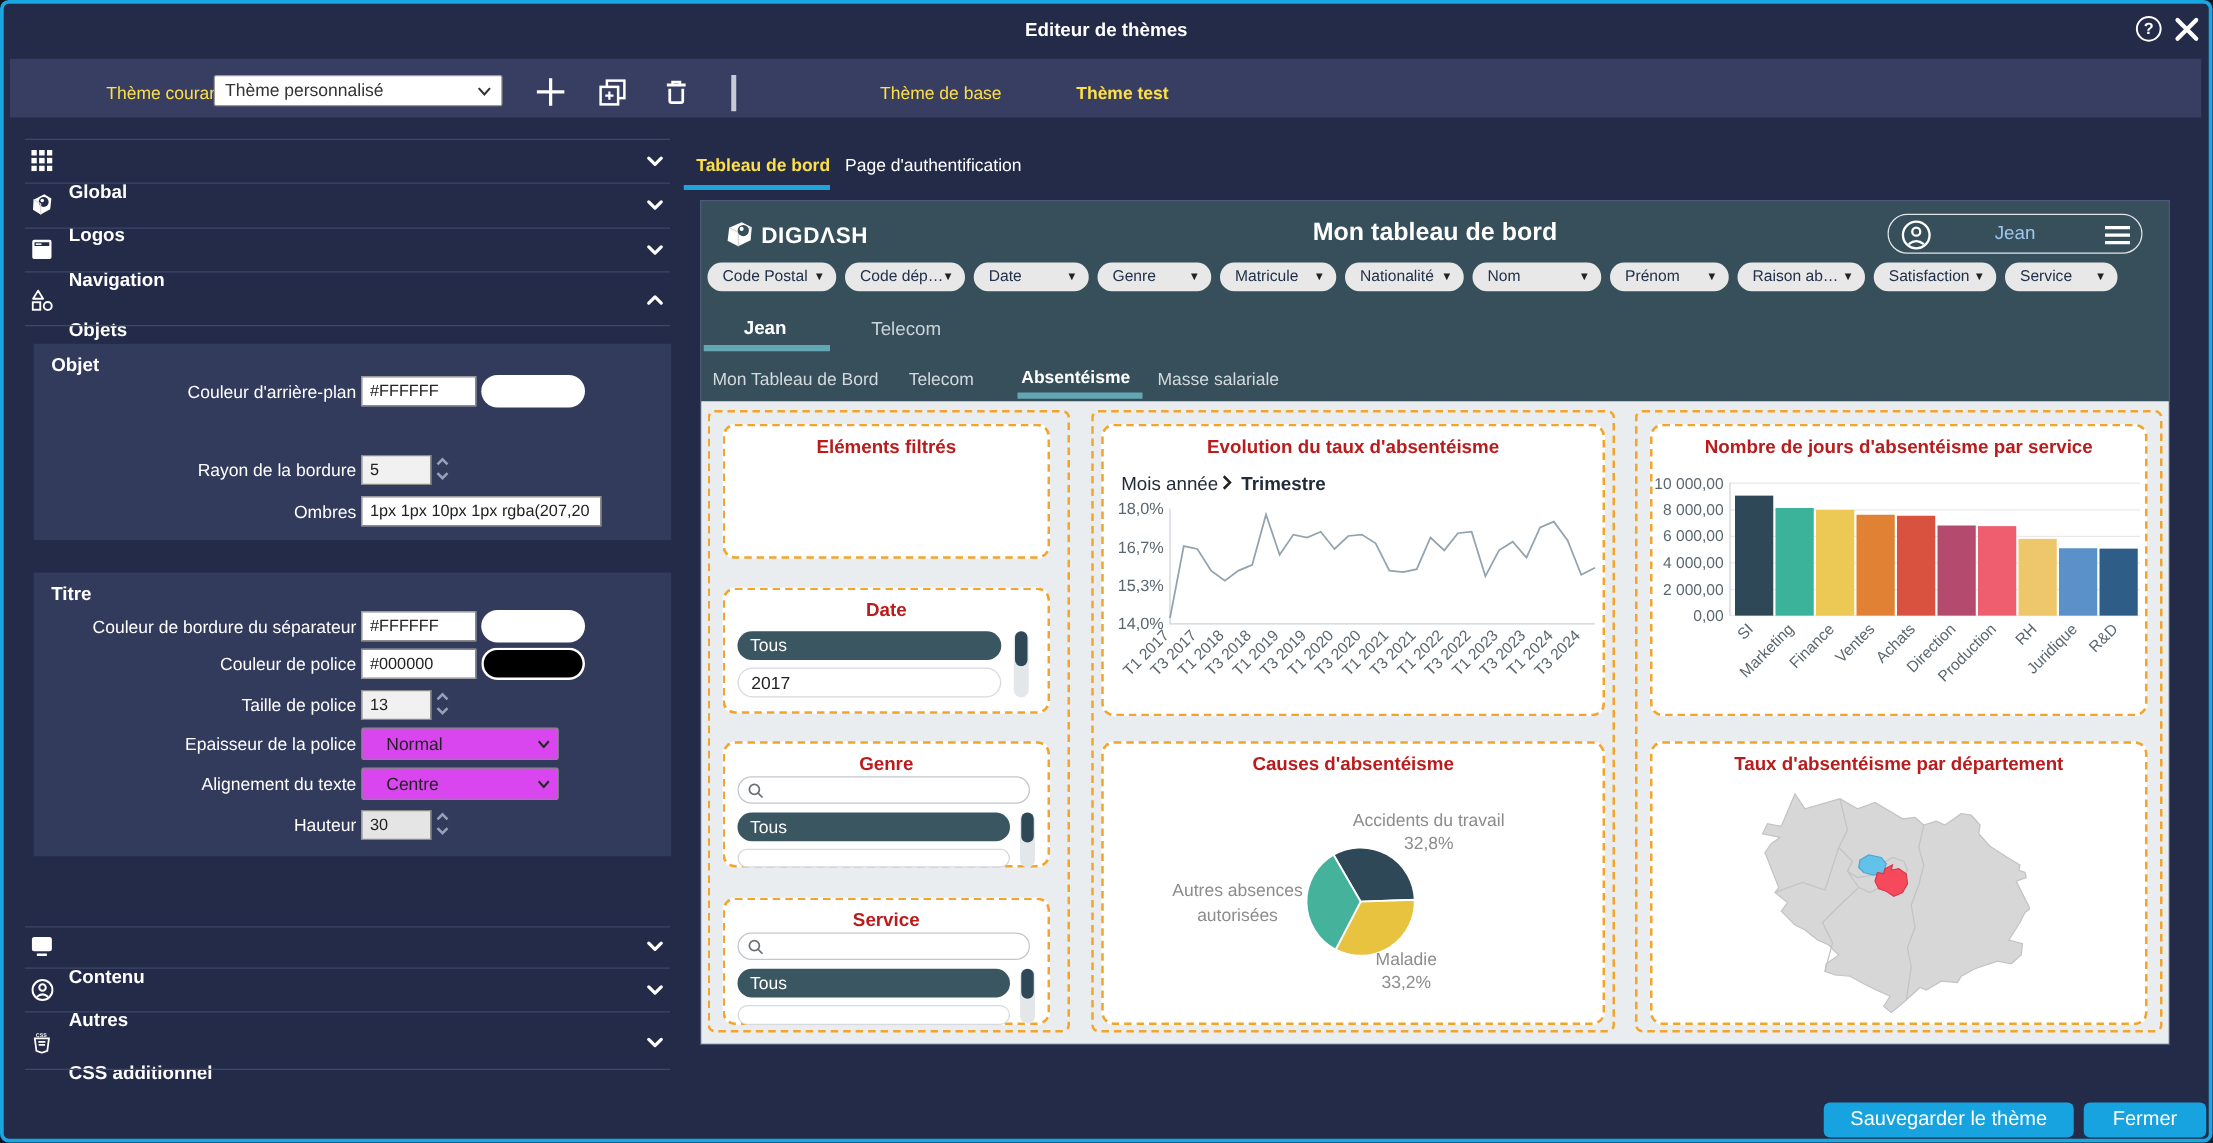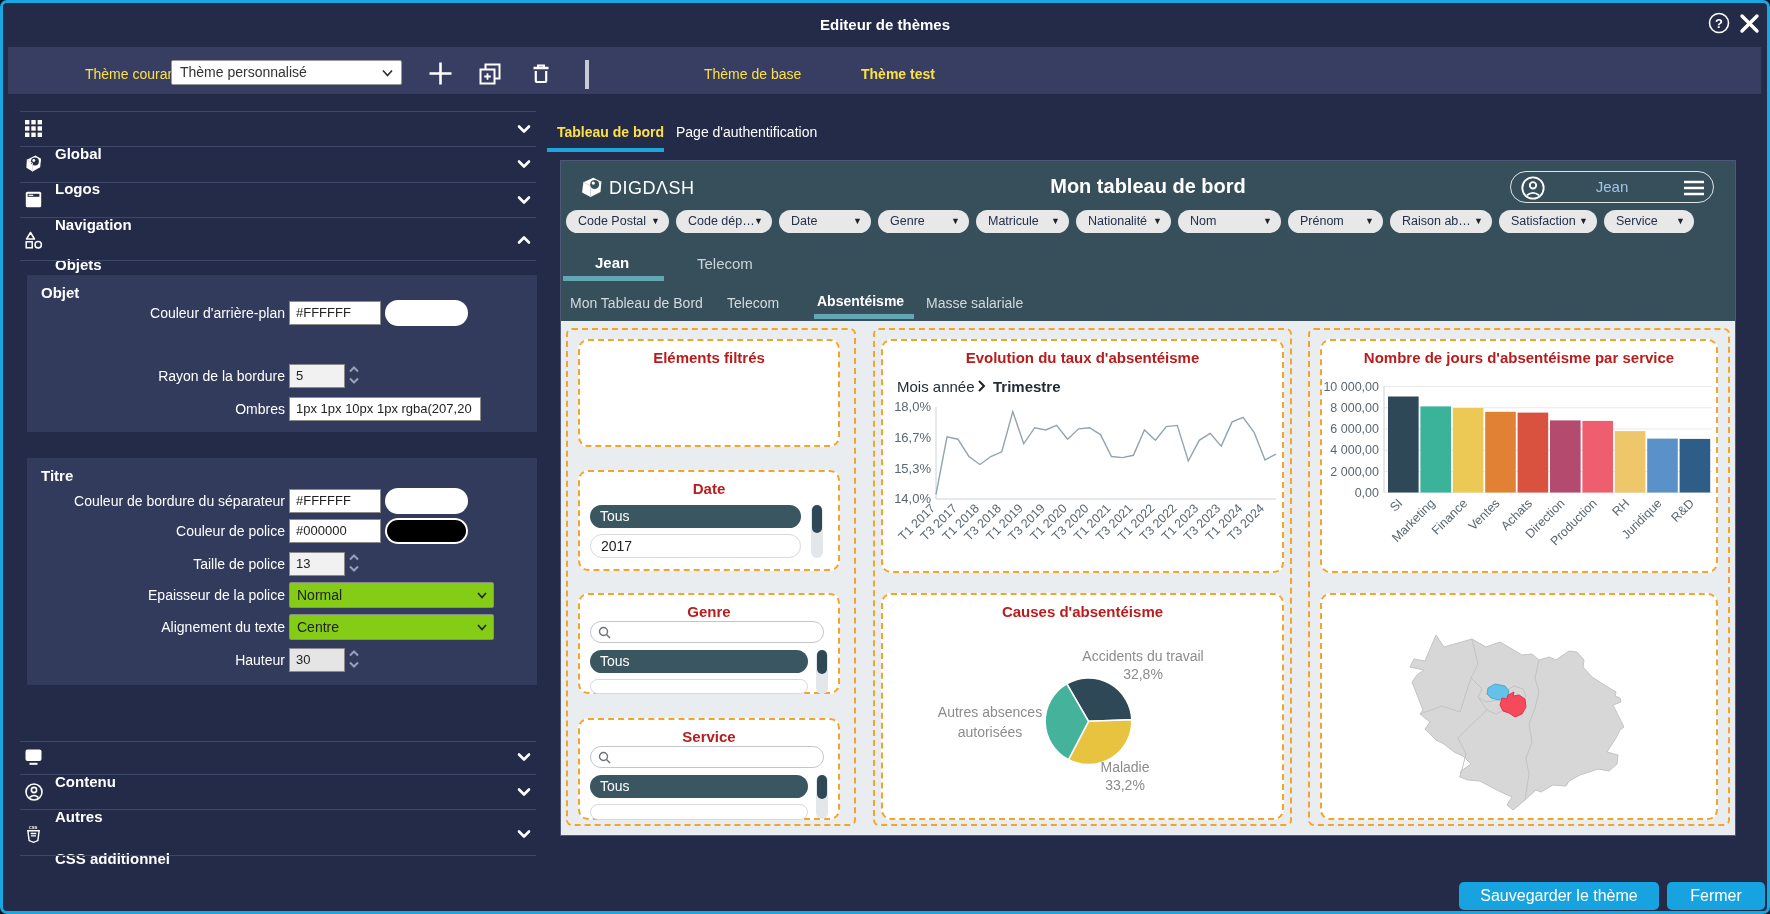--- a/index.html
+++ b/index.html
@@ -23,21 +23,21 @@
 .acc-row .ch{position:absolute;left:496px;top:1px;width:16px;height:16px;}
 .panel{position:absolute;left:24px;width:510px;background:#333b5d;}
 .panel .hd{position:absolute;left:14px;top:9px;color:#fff;font-size:15px;font-weight:bold;}
 .frow{position:absolute;left:0;width:100%;height:26px;}
 .frow .lab{position:absolute;right:252px;top:5px;color:#fff;font-size:14px;white-space:nowrap;}
 .frow .lab i{font-style:normal;color:#7d84a5;font-size:12px;position:absolute;right:-8px;top:1px;}
 .inp{position:absolute;left:262px;top:1px;width:92px;height:24px;background:#fff;border:1px solid #8a8a8a;color:#222;font-size:13px;line-height:22px;padding-left:6px;}
 .swatch{position:absolute;left:358px;top:0;width:83px;height:26px;border-radius:13px;background:#fff;}
 .spin{position:absolute;left:321px;top:-1px;width:12px;height:26px;color:#a9aec5;}
 .spin svg{width:12px;height:26px;}
-.fsel{position:absolute;left:262px;top:0;width:205px;height:26px;background:#84cc16;border:1px solid #8a8a8a;border-radius:2px;color:#222;font-size:14px;line-height:24px;padding-left:7px;}
+.fsel{position:absolute;left:262px;top:0;width:158px;height:26px;background:#d946ef;border:1px solid #8a8a8a;border-radius:2px;color:#222;font-size:14px;line-height:24px;padding-left:19px;}
 
 .tab1{position:absolute;top:121px;font-size:14px;}
 .tabline{position:absolute;left:544px;top:145px;width:117px;height:4px;background:#1da5dc;}
 
 .preview{position:absolute;left:557px;top:157px;width:1176px;height:676px;background:#364f5b;border:1px solid #4d5977;}
 .pv-body{position:absolute;left:0;top:160px;width:1174px;height:514px;background:#e9edf0;}
 .pill{height:23px;background:#e8e8e8;border-radius:12px;color:#22304a;font-size:12.5px;line-height:23px;position:relative;}
 .pill span{position:absolute;left:12px;top:0;}
 .pill .ar{position:absolute;left:auto;right:9px;top:0px;font-size:9px;color:#222;}
 .dash-cont{position:absolute;border:2px dashed #f3a42b;border-radius:6px;}
@@ -253,21 +253,21 @@
   <div class="tabline"></div>
 
   <div class="preview" id="preview">
 
     <svg class="abs" style="left:17px;top:14px" width="27" height="27" viewBox="0 0 30 30">
         <path d="M6 8 L17 3 L26 7.5 L25 19 L14 24.5 L4.5 19.5 Z" fill="#fff"></path>
         <path d="M6 8 L14 12 L14 24.5 M14 12 L26 7.5" fill="none" stroke="#cfcfcf" stroke-width="1"></path>
         <circle cx="18.5" cy="10.5" r="5" fill="#364f5b"></circle>
         <circle cx="17" cy="9" r="1.8" fill="#fff"></circle>
       </svg>
-    <span class="abs" style="left:48px;top:17px;color:#fff;font-size:18px;font-weight:normal;letter-spacing:0.5px">DIGDΛSH</span>
+    <span class="abs" style="left:48px;top:17px;color:#fff;font-size:18px;font-weight:bold;letter-spacing:0.5px">DIGDΛSH</span>
     <span class="abs" style="left:0;right:0;top:14px;text-align:center;color:#fff;font-size:20px;font-weight:bold">Mon tableau de bord</span>
     <div class="abs" style="left:949px;top:10px;width:204px;height:32px;border:1px solid rgba(255,255,255,.85);border-radius:16px">
       <svg class="abs" style="left:10px;top:4px" width="24" height="24" viewBox="0 0 18 18">
           <circle cx="9" cy="9" r="8" fill="none" stroke="#fff" stroke-width="1.4"></circle>
           <circle cx="9" cy="7" r="2.4" fill="none" stroke="#fff" stroke-width="1.4"></circle>
           <path d="M4.5 14.5 Q9 10.8 13.5 14.5" fill="none" stroke="#fff" stroke-width="1.4"></path>
         </svg>
       <span class="abs" style="left:0;right:0;top:6px;text-align:center;color:#9ec7ea;font-size:15px">Jean</span>
       <svg class="abs" style="left:172px;top:7px" width="22" height="18" viewBox="0 0 22 18">
           <path d="M1 3 H21 M1 9 H21 M1 15 H21" stroke="#fff" stroke-width="2.6"></path>
@@ -464,20 +464,21 @@
           <text x="260" y="84">32,8%</text>
           <text x="242" y="177">Maladie</text>
           <text x="242" y="195">33,2%</text>
           <text x="107" y="122">Autres absences</text>
           <text x="107" y="142">autorisées</text>
         </g>
       </svg>
     </div>
 
     <div class="card" style="left:759px;top:432px;width:398px;height:227px">
+      <div class="cttl">Taux d'absentéisme par département</div>
       <svg class="abs" style="left:86px;top:39px" width="216" height="177" viewBox="0 0 216 177">
         <path id="idf" d="M28 1 L36 13 L64 5 L78 13 L92 8 L104 15 L114 21 L124 20 L131 26 L141 23 L148 26 L161 17 L169 18 L176 26 L175 33 L184 43 L198 52 L208 58 L207 62 L212 64 L213 68 L205 71 L216 93 L212 96 L208 104 L199 118 L210 121 L209 130 L201 137 L190 135 L172 141 L161 147 L158 152 L145 151 L133 158 L128 156 L117 166 L110 172 L105 176 L99 171 L104 163 L93 158 L83 153 L72 147 L60 146 L52 143 L53 137 L63 130 L55 122 L46 118 L36 110 L28 106 L17 95 L22 88 L12 80 L15 76 L4 48 L9 41 L16 36 L2 33 L6 25 L17 27 Z" fill="#d7d7d7" stroke="#c3c3c3" stroke-width="1"></path>
         <path d="M64 5 L70 30 L63 44 L74 55 L70 63 L78 68 L90 66 L96 58 L106 52 L115 55 L118 62 L112 72 L104 78 L96 76 L88 80 L79 76 L70 63" fill="none" stroke="#c3c3c3" stroke-width="1"></path>
         <path d="M131 26 L127 44 L131 58 L127 74 L121 90 L124 108 L118 124 L121 140 L117 166" fill="none" stroke="#c3c3c3" stroke-width="1"></path>
         <path d="M12 80 L34 72 L52 78 L63 44" fill="none" stroke="#c3c3c3" stroke-width="1"></path>
         <path d="M52 143 L58 120 L50 104 L62 92 L79 76" fill="none" stroke="#c3c3c3" stroke-width="1"></path>
         <path d="M80 54 L87 50 L97 52 L101 57 L99 64 L91 66 L83 64 L79 60 Z" fill="#62c2ea" stroke="#4aa8d4" stroke-width="1"></path>
         <path d="M100 61 L106 58 L105 62 L111 61 L117 65 L118 73 L114 80 L107 83 L101 79 L95 77 L92 71 L94 64 L99 65 Z" fill="#f6495b" stroke="#d83a4d" stroke-width="1"></path>
       </svg>
     </div>

